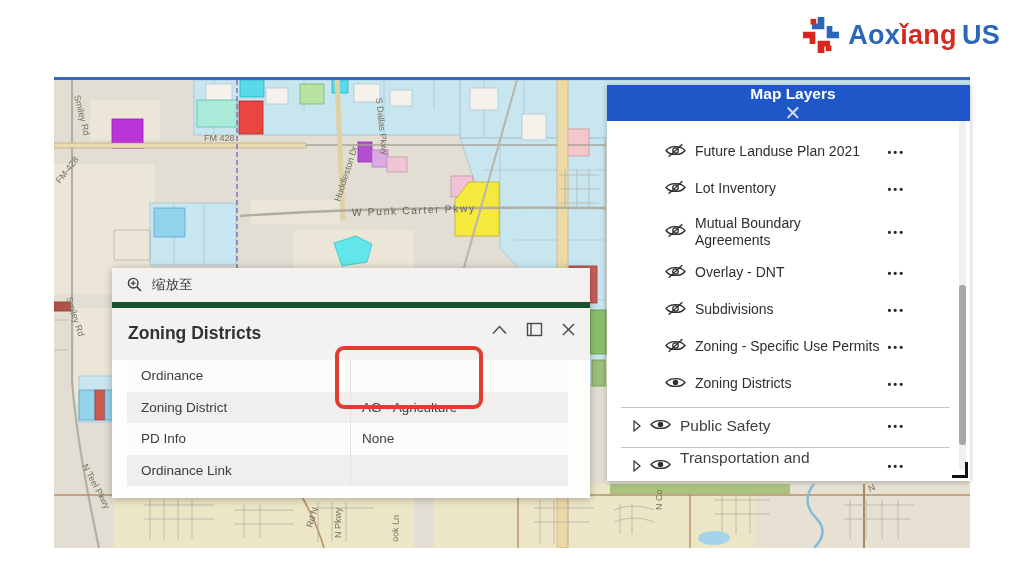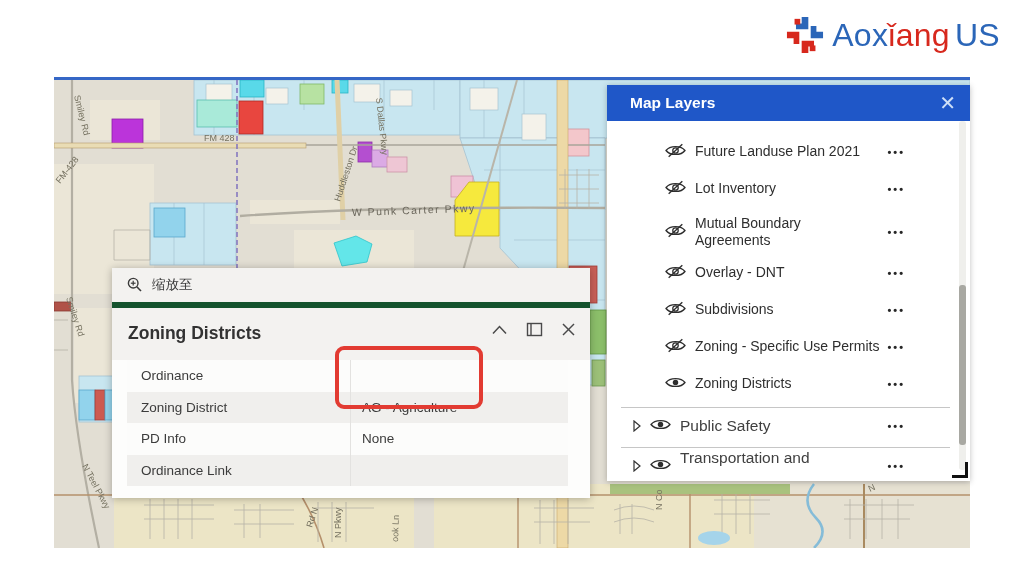--- a/index.html
+++ b/index.html
@@ -1,20 +1,20 @@
 <!DOCTYPE html>
 <html><head>
 <meta charset="utf-8">
 <style>
   html,body{margin:0;padding:0;background:#ffffff;font-family:"Liberation Sans",sans-serif;}
   #screen{position:relative;width:1024px;height:576px;background:#fff;overflow:hidden;}
 
   
   .logo{position:absolute;top:16px;right:24px;display:flex;align-items:center;gap:8px;}
-  .logo-text{font-size:32px;font-weight:normal;letter-spacing:.3px;white-space:nowrap;}
+  .logo-text{font-size:27px;font-weight:bold;letter-spacing:.3px;white-space:nowrap;}
   .logo-blue{color:#2b66b8;} .logo-red{color:#d7281d;} .logo-us{color:#2b66b8;margin-left:5px;}
 
   
   .map-wrap{position:absolute;left:54px;top:77px;width:916px;height:471px;border-top:3px solid #3567c6;box-sizing:border-box;overflow:hidden;}
   .map-wrap svg{display:block;width:916px;height:468px;}
   .road-label{fill:#74705f;font-size:9px;font-family:"Liberation Sans",sans-serif;}
   .road-label-big{fill:#6b675c;font-size:10.5px;letter-spacing:1.5px;}
 
   
   .popup{position:absolute;left:112px;top:268px;width:478px;height:230px;background:#fdfdfc;box-shadow:0 1px 8px rgba(0,0,0,.28);z-index:20;}
@@ -29,21 +29,21 @@
   .attr-row.odd{background:#f0efed;}
   .attr-row.even{background:#fcfcfb;}
   .attr-field{width:223px;padding-left:14px;box-sizing:border-box;}
   .attr-value{flex:1;padding-left:11px;border-left:1px solid #e3e2e0;height:100%;display:flex;align-items:center;}
 
   
   .annotation{position:absolute;left:335px;top:346px;width:140px;height:55px;border:4px solid #e23b32;border-radius:9px;z-index:40;pointer-events:none;}
 
   
   .panel{position:absolute;left:607px;top:85px;width:363px;height:396px;background:#ffffff;box-shadow:0 1px 6px rgba(0,0,0,.25);z-index:10;}
-  .panel-header{position:absolute;left:0;top:0;right:0;height:36px;background:#1f57c8;display:flex;align-items:center;justify-content:space-between;padding:0 14px 0 23px;box-sizing:border-box;}
+  .panel-header{position:absolute;left:0;top:0;right:0;height:36px;background:#1f57c8;display:flex;align-items:center;justify-content:space-between;padding:0 14px 0 23px;box-sizing:border-box;flex-direction:column;}
   .panel-title{color:#ffffff;font-size:15.5px;font-weight:bold;}
   .panel-close{color:#cfe0f8;font-size:20px;font-weight:300;cursor:pointer;line-height:1;}
   .layer-row{position:absolute;left:0;width:340px;display:flex;align-items:center;}
   .layer-row .eye-wrap{margin-left:58px;width:21px;flex:0 0 21px;cursor:pointer;}
   .layer-label{margin-left:9px;font-size:14px;color:#2e2e2e;line-height:1.25;}
   .group-row .caret{margin-left:26px;cursor:pointer;flex:0 0 8px;}
   .group-row .eye-wrap{margin-left:9px;width:21px;flex:0 0 21px;cursor:pointer;}
   .group-label{margin-left:9px;font-size:15.5px;color:#404040;}
   .dots{position:absolute;right:42px;top:50%;transform:translateY(-50%);font-size:11px;font-weight:bold;letter-spacing:2px;color:#262626;cursor:pointer;}
   .divider{position:absolute;left:14px;right:20px;border-top:1px solid #c6c6c6;}

